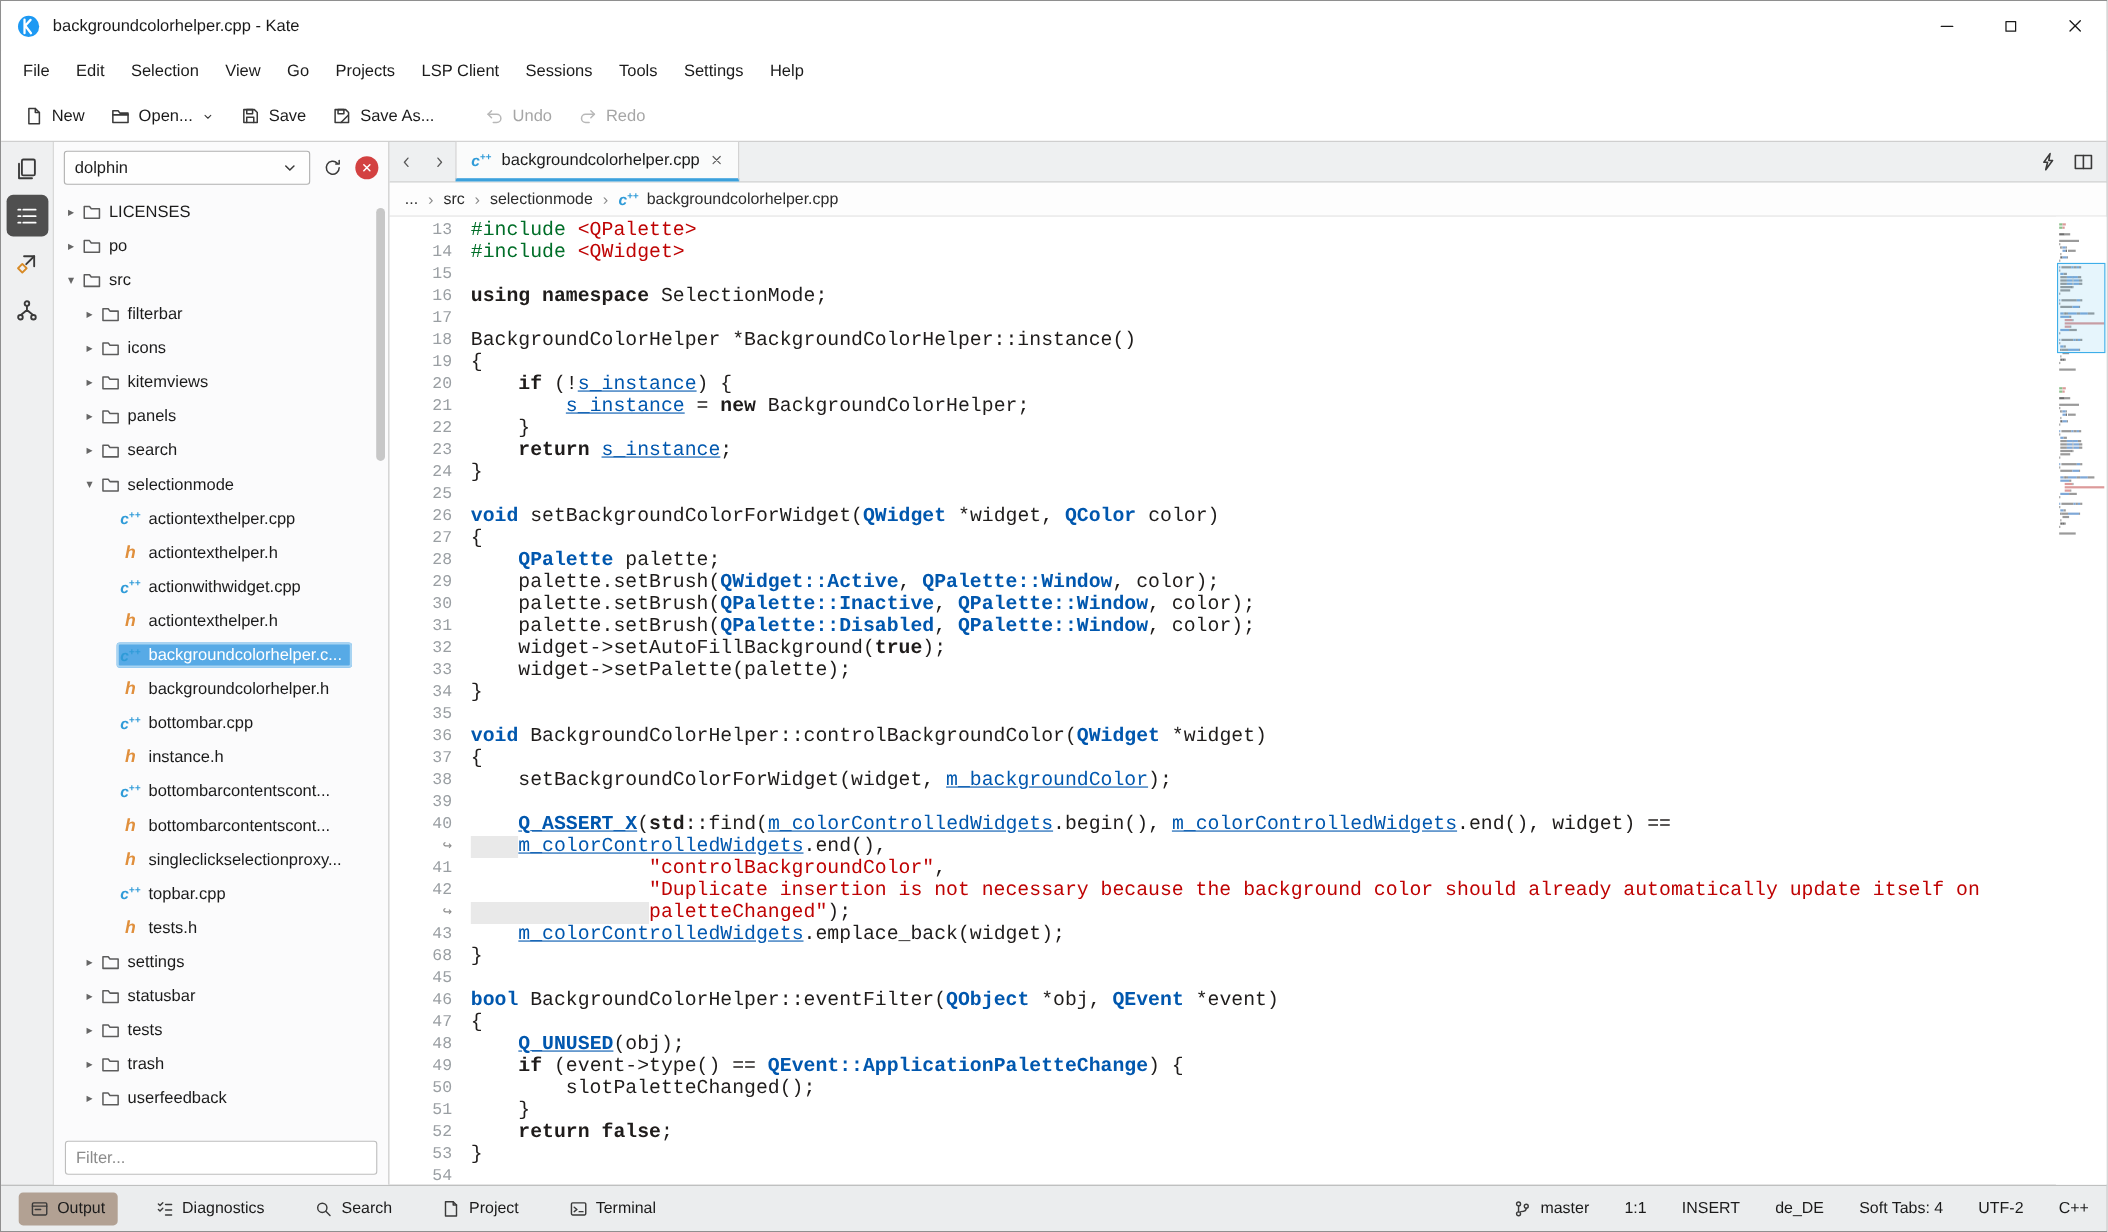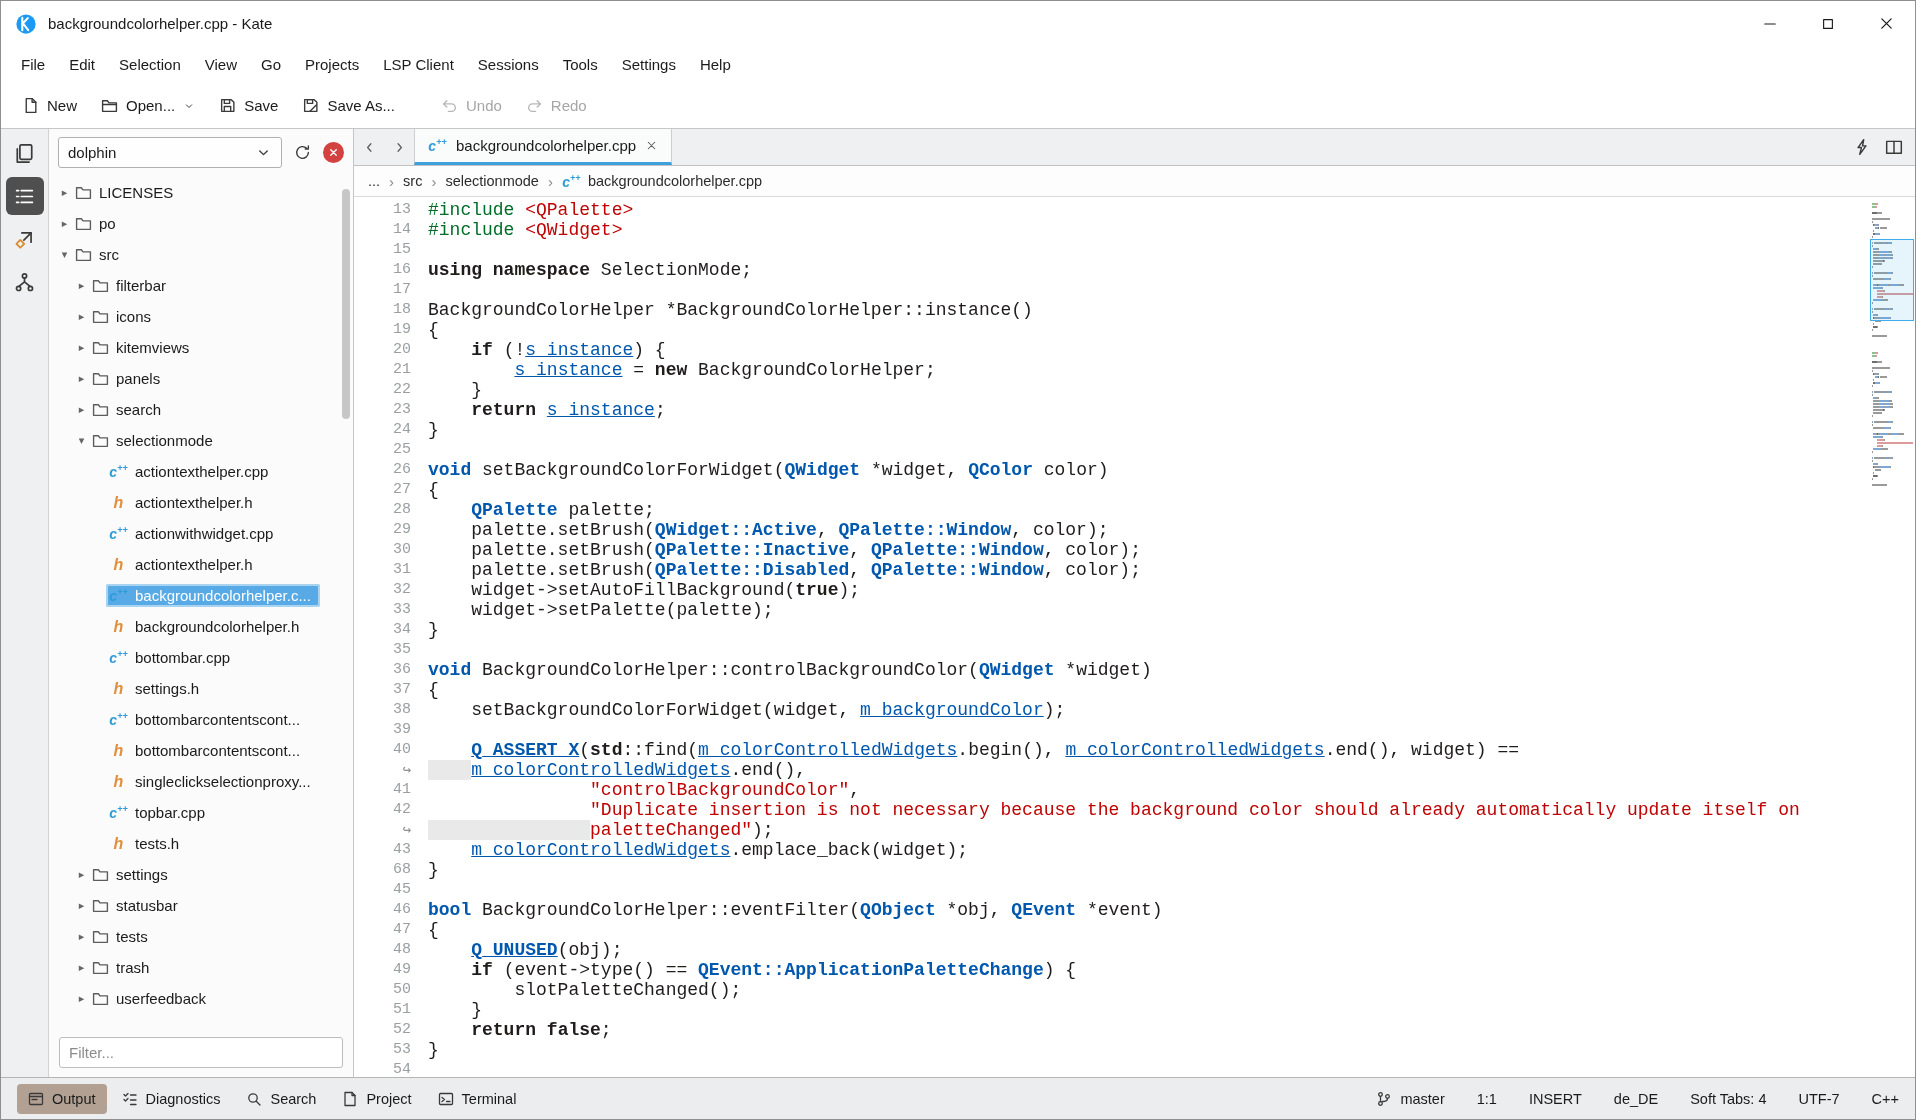--- a/index.html
+++ b/index.html
@@ -94,21 +94,21 @@
   .tk-pad{background:#e9e9e9;color:transparent}
 
   .minimap{flex:0 0 46px;position:relative;padding:6px 2px 0 3px;background:#fff}
   .mm-row{height:2px;margin-bottom:1px;display:flex}
   .mm-row span{height:2px;display:inline-block}
   .mm-gap{height:14px}
   .mm-viewport{position:absolute;left:1px;right:1px;top:42px;height:82px;border:1px solid var(--c-accent,#3daee9);background:rgba(61,174,233,.13)}
 
   
   .statusbar{flex:0 0 42px;background:#ebedee;border-top:1px solid #b5b5b5;display:flex;align-items:center;padding:0 16px;font-size:14.5px}
-  .sb-left{display:flex;align-items:center;gap:4px}
+  .sb-left{display:flex;align-items:center;gap:24px}
   .sb-btn{display:flex;align-items:center;gap:8px;padding:7px 11px;border-radius:4px}
   .sb-btn .ic{width:16px;height:16px}
   .sb-btn.active{background:var(--c-output_active_bg,#b2a193)}
   .sb-right{margin-left:auto;display:flex;align-items:center;gap:32px}
   .sb-item{display:flex;align-items:center;gap:8px;white-space:nowrap}
   .sb-item .ic{width:16px;height:16px}
 </style>
 </head>
 <body>
 
@@ -426,21 +426,21 @@
             <span class="expander"></span>
             <span class="row-inner">
               <span class="fic cpp">c<sup>++</sup></span>
               <span class="tree-label">bottombar.cpp</span>
             </span>
           </div>
           <div class="tree-row" style="padding-left: 42px;">
             <span class="expander"></span>
             <span class="row-inner">
               <span class="fic hdr">h</span>
-              <span class="tree-label">settings.h</span>
+              <span class="tree-label">instance.h</span>
             </span>
           </div>
           <div class="tree-row" style="padding-left: 42px;">
             <span class="expander"></span>
             <span class="row-inner">
               <span class="fic cpp">c<sup>++</sup></span>
               <span class="tree-label">bottombarcontentscont...</span>
             </span>
           </div>
           <div class="tree-row" style="padding-left: 42px;">
@@ -1276,21 +1276,21 @@
         <div class="sb-item">
           <span>INSERT</span>
         </div>
         <div class="sb-item">
           <span>de_DE</span>
         </div>
         <div class="sb-item">
           <span>Soft Tabs: 4</span>
         </div>
         <div class="sb-item">
-          <span>UTF-7</span>
+          <span>UTF-2</span>
         </div>
         <div class="sb-item">
           <span>C++</span>
         </div>
       </div>
   </div>
 
 </div>
 
 </body></html>

